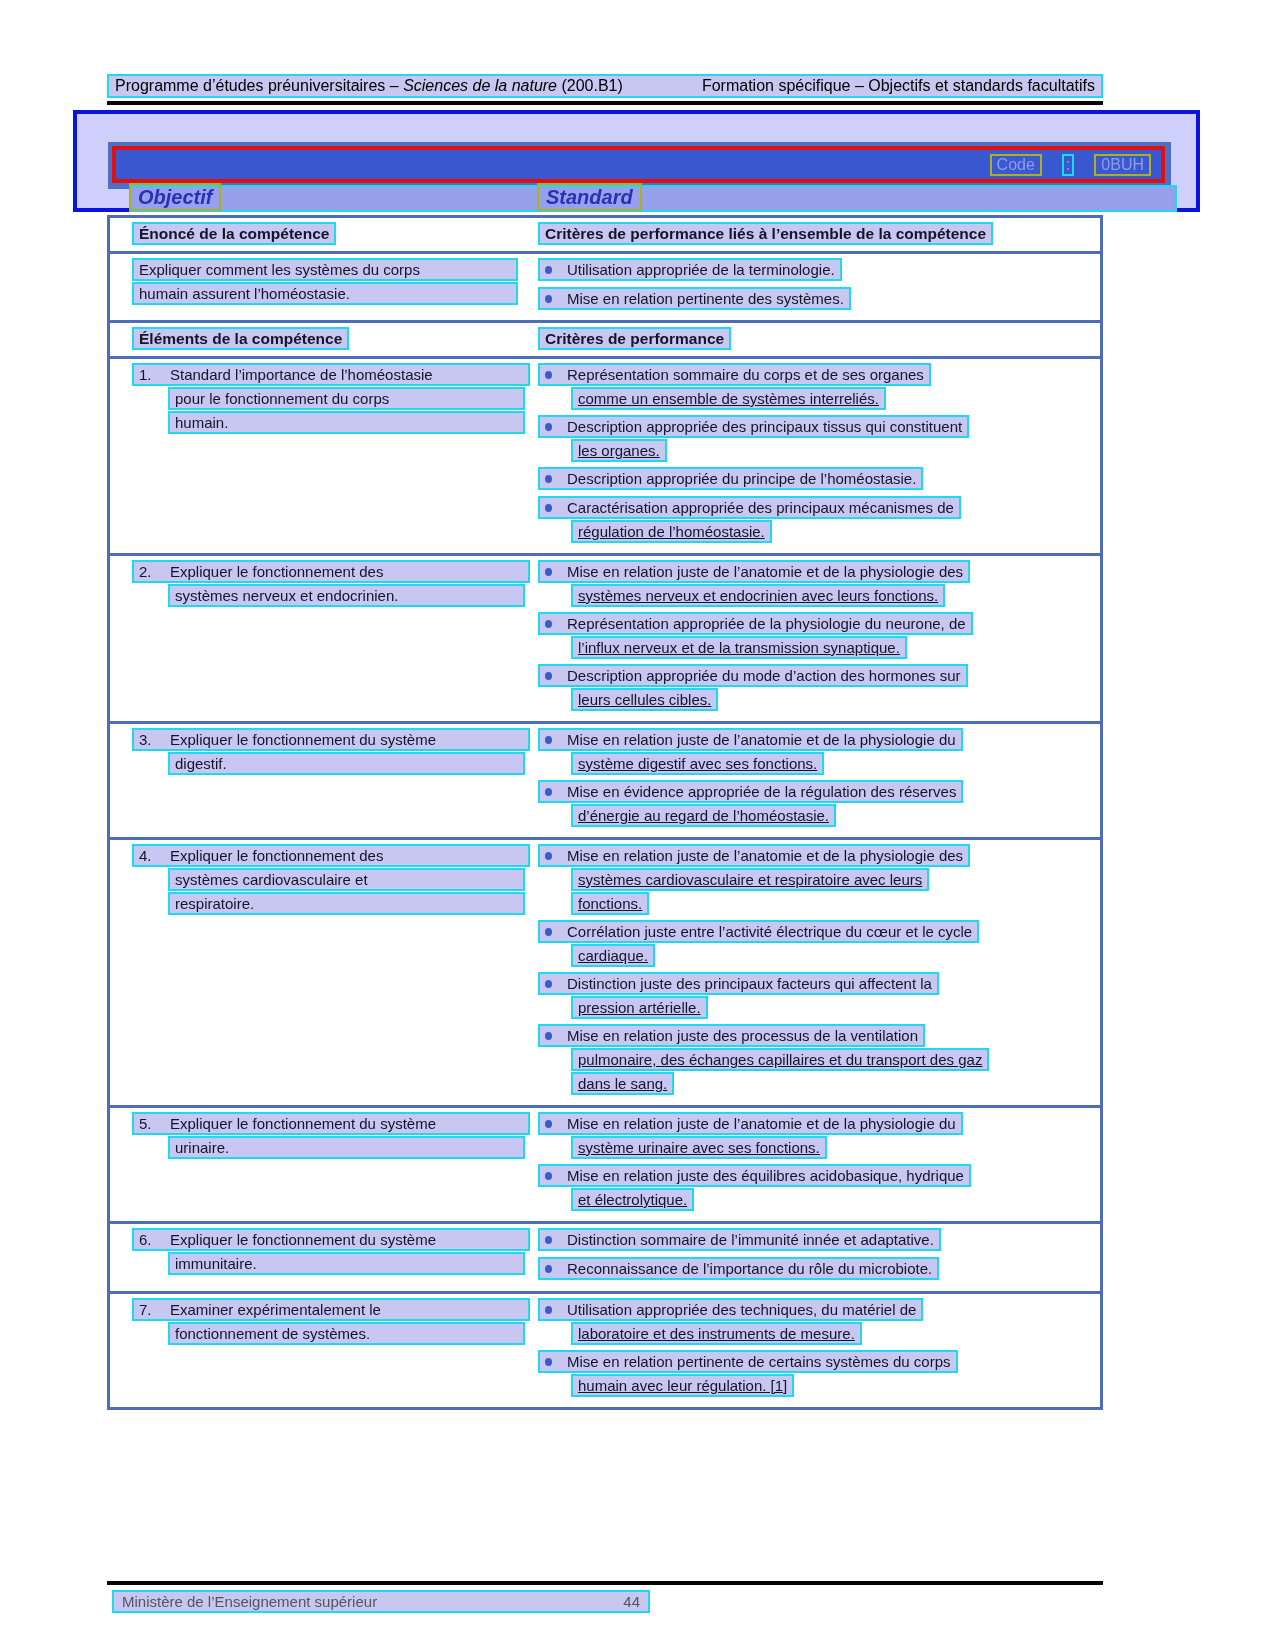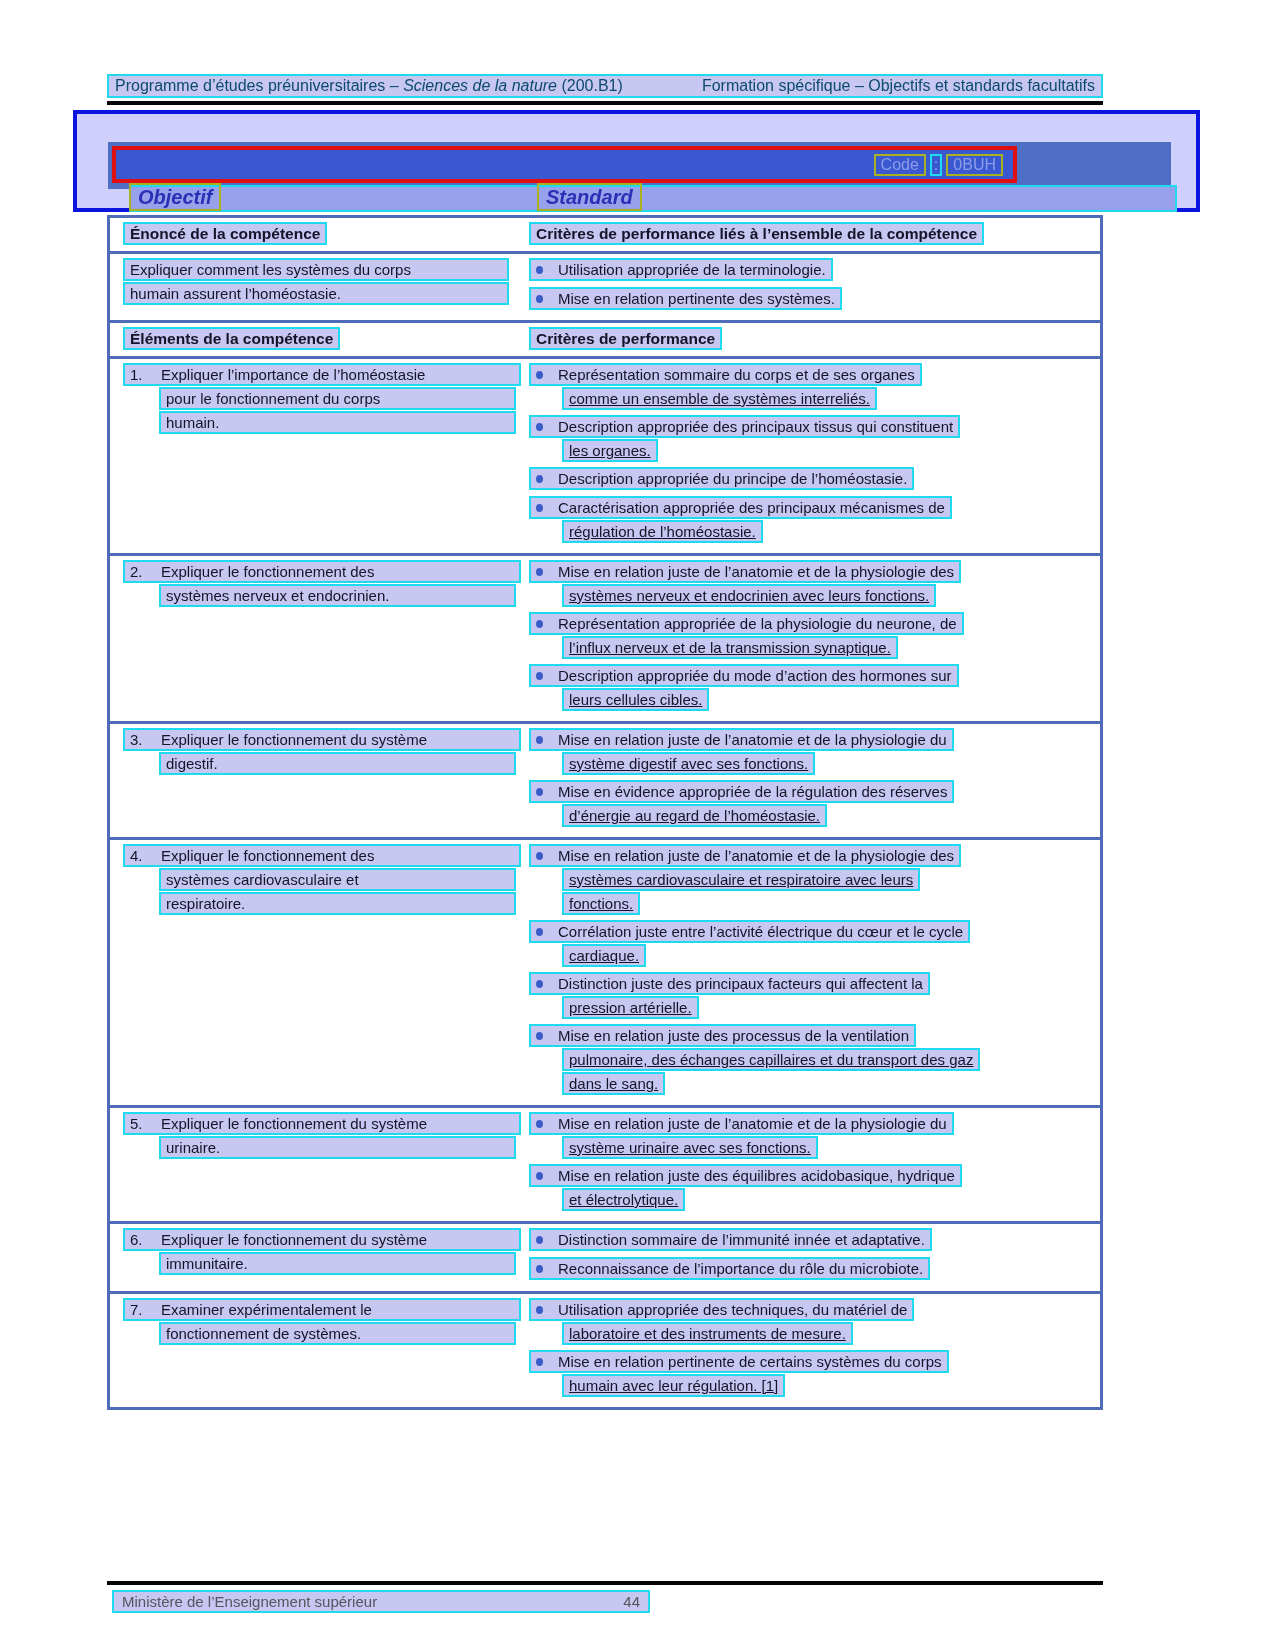--- a/index.html
+++ b/index.html
@@ -13,64 +13,64 @@
   body{
     width:1275px;height:1651px;position:relative;background:#ffffff;
     font-family:"Liberation Sans", sans-serif; color:var(--bodytext);
     overflow:hidden;
   }
   
   .header-band{
     position:absolute;left:107px;top:74px;width:996px;box-sizing:border-box;
     background:var(--hl-fill);border:2px solid var(--hl-border);
     display:flex;justify-content:space-between;align-items:center;
-    padding:1px 6px;font-size:16px;color:#0c4a6e;white-space:nowrap;
+    padding:1px 6px;font-size:16px;color:#000000;white-space:nowrap;
   }
   .rule{position:absolute;left:107px;width:996px;height:4px;background:var(--rule);}
   .rule-top{top:101px;}
   .rule-bottom{top:1581px;}
   .footer-band{
     position:absolute;left:112px;top:1590px;width:538px;box-sizing:border-box;
     background:var(--hl-fill);border:2px solid var(--hl-border);
     display:flex;justify-content:space-between;align-items:center;
     padding:1px 8px;font-size:15px;color:var(--muted);
   }
   
   .top-box{
     position:absolute;left:73px;top:110px;width:1127px;height:102px;
     box-sizing:border-box;border:4px solid var(--panel-border);
     background:var(--panel-fill);
   }
   .code-shadow{position:absolute;left:31px;top:28px;width:1063px;height:47px;background:var(--codeshadow);}
   .code-bar{
-    position:absolute;left:35px;top:32px;width:905px;height:37px;box-sizing:border-box;
+    position:absolute;left:35px;top:32px;width:1053px;height:37px;box-sizing:border-box;
     border:4px solid var(--codeborder);background:var(--codebar);
     display:flex;align-items:center;justify-content:flex-end;
-    padding-right:10px;gap:4px;color:var(--codetext);font-size:16px;
+    padding-right:10px;gap:20px;color:var(--codetext);font-size:16px;
   }
   .tag{border:2px solid var(--tag-border);padding:0 5px;line-height:18px;}
   .tag.sep{border-color:var(--hl-border);padding:0 2px;}
   .obj-band{
     position:absolute;left:52px;top:71px;width:1044px;height:23px;
     background:var(--band);border:2px solid var(--hl-border);
   }
   .band-word{
     position:absolute;top:-4px;font-size:20px;font-weight:bold;font-style:italic;
     color:var(--headtext);border:2px solid var(--tag-border);padding:1px 7px;line-height:22px;
     white-space:nowrap;
   }
   .word-obj{left:-2px;}
   .word-std{left:406px;}
   
   .tbl{
     position:absolute;left:107px;width:996px;box-sizing:border-box;
     border:3px solid var(--tbl-border);background:#fff;
   }
   .tbl1{top:215px;} .tbl2{top:320px;}
-  .trow{display:grid;grid-template-columns:406px 1fr;padding:4px 8px 5px 13px;box-sizing:border-box;}
+  .trow{display:grid;grid-template-columns:406px 1fr;padding:4px 8px 5px 22px;box-sizing:border-box;}
   .thead{border-bottom:3px solid var(--tbl-border);}
   .sep-top{border-top:3px solid var(--tbl-border);}
   .hl{
     display:inline-block;background:var(--hl-fill);border:2px solid var(--hl-border);
     padding:1px 5px;font-size:15px;line-height:17px;margin:0 0 1px 0;
     vertical-align:top;color:var(--bodytext);box-sizing:border-box;
   }
   .hl.bold{font-weight:bold;font-size:15.5px;}
   .left-line{display:flex;gap:0;width:98%;}
   .left-num{display:inline-block;width:31px;flex:0 0 31px;}
@@ -130,21 +130,21 @@
 <div class="tbl tbl2">
   <div class="trow thead">
     <div><span class="hl bold">Éléments de la compétence</span></div>
     <div><span class="hl bold">Critères de performance</span></div>
   </div>
   <div id="t2-rows">
       <div class="trow">
         <div>
           <div class="hl left-line">
             <span class="left-num">1.</span>
-            <span>Expliquer l’importance de l’homéostasie</span>
+            <span>Standard l’importance de l’homéostasie</span>
           </div>
           <div class="hl left-cont">pour le fonctionnement du corps</div>
           <div class="hl left-cont">humain.</div>
         </div>
         <div>
           <div class="crit-item"><div class="hl crit-first">
               <span class="dot"></span>
               <span>Représentation sommaire du corps et de ses organes</span>
             </div><div class="hl crit-cont">comme un ensemble de systèmes interreliés.</div></div>
           <div class="crit-item"><div class="hl crit-first">

